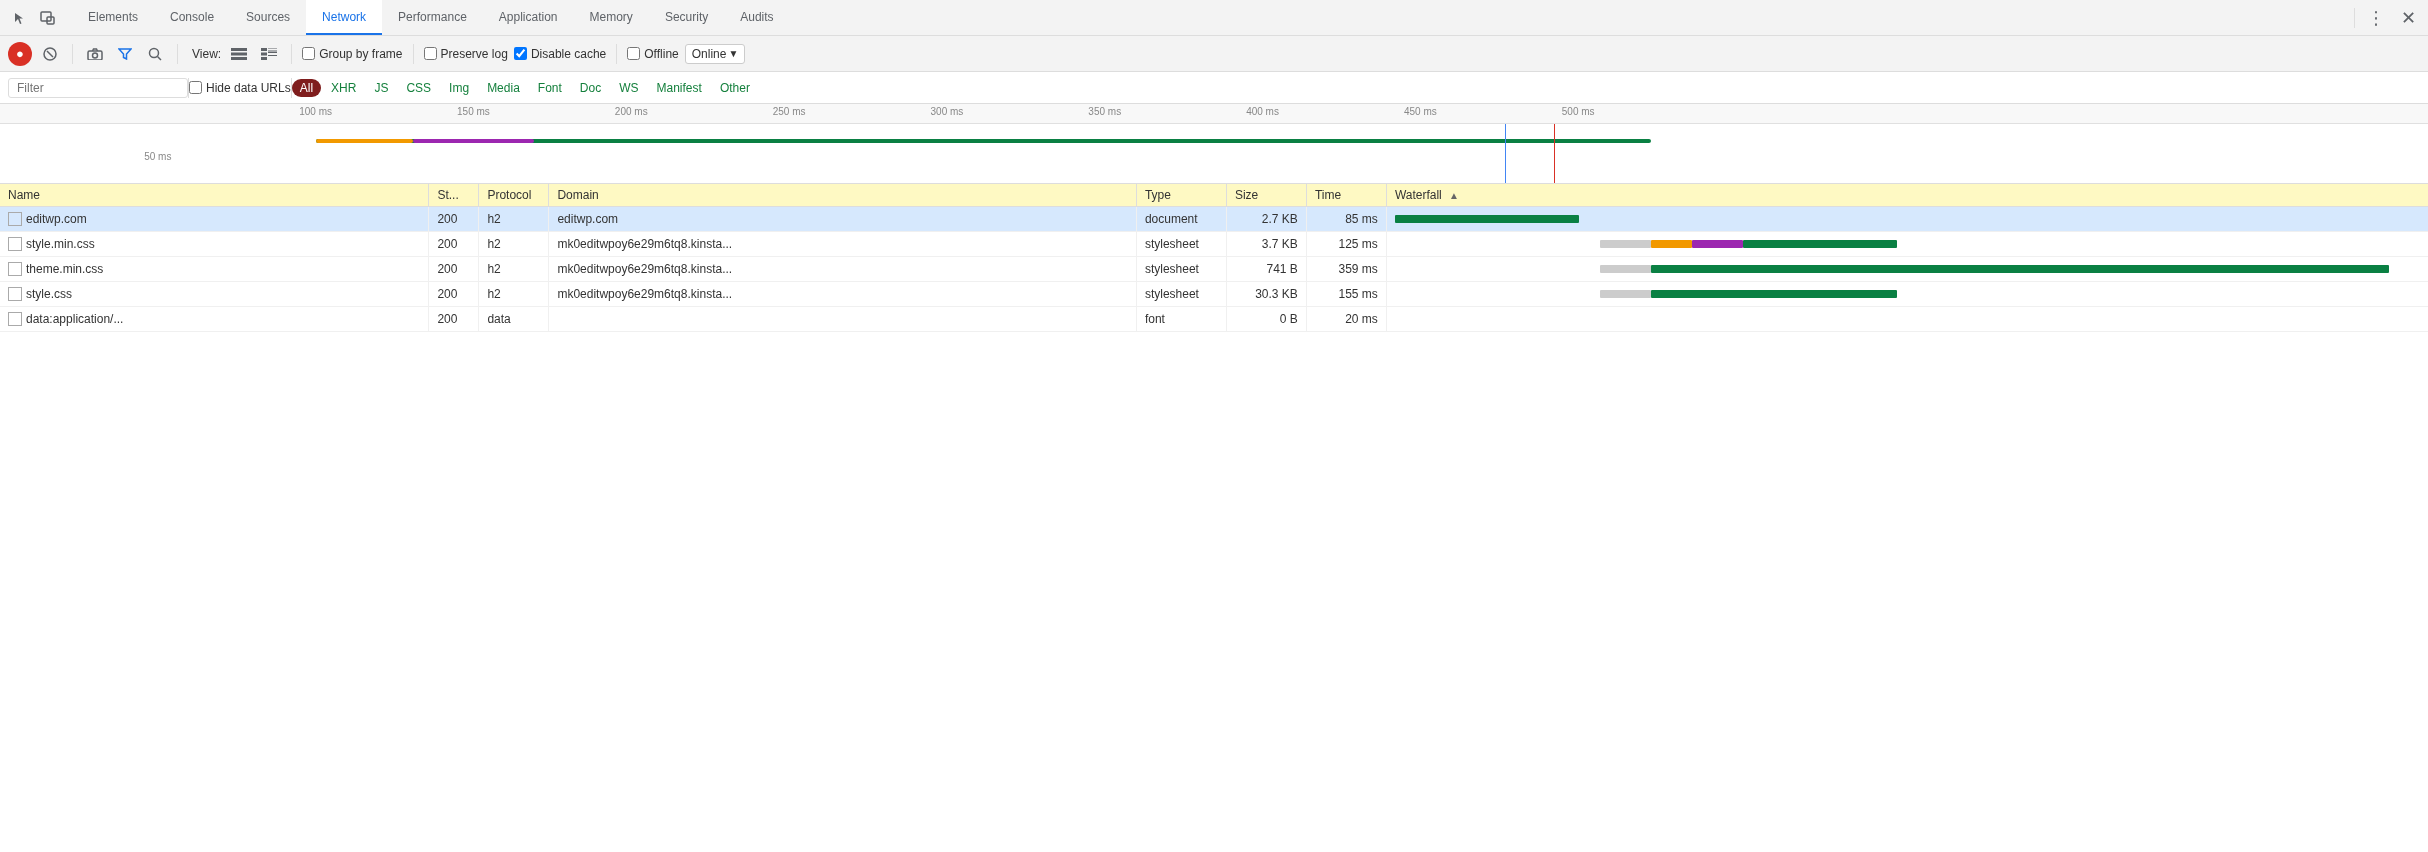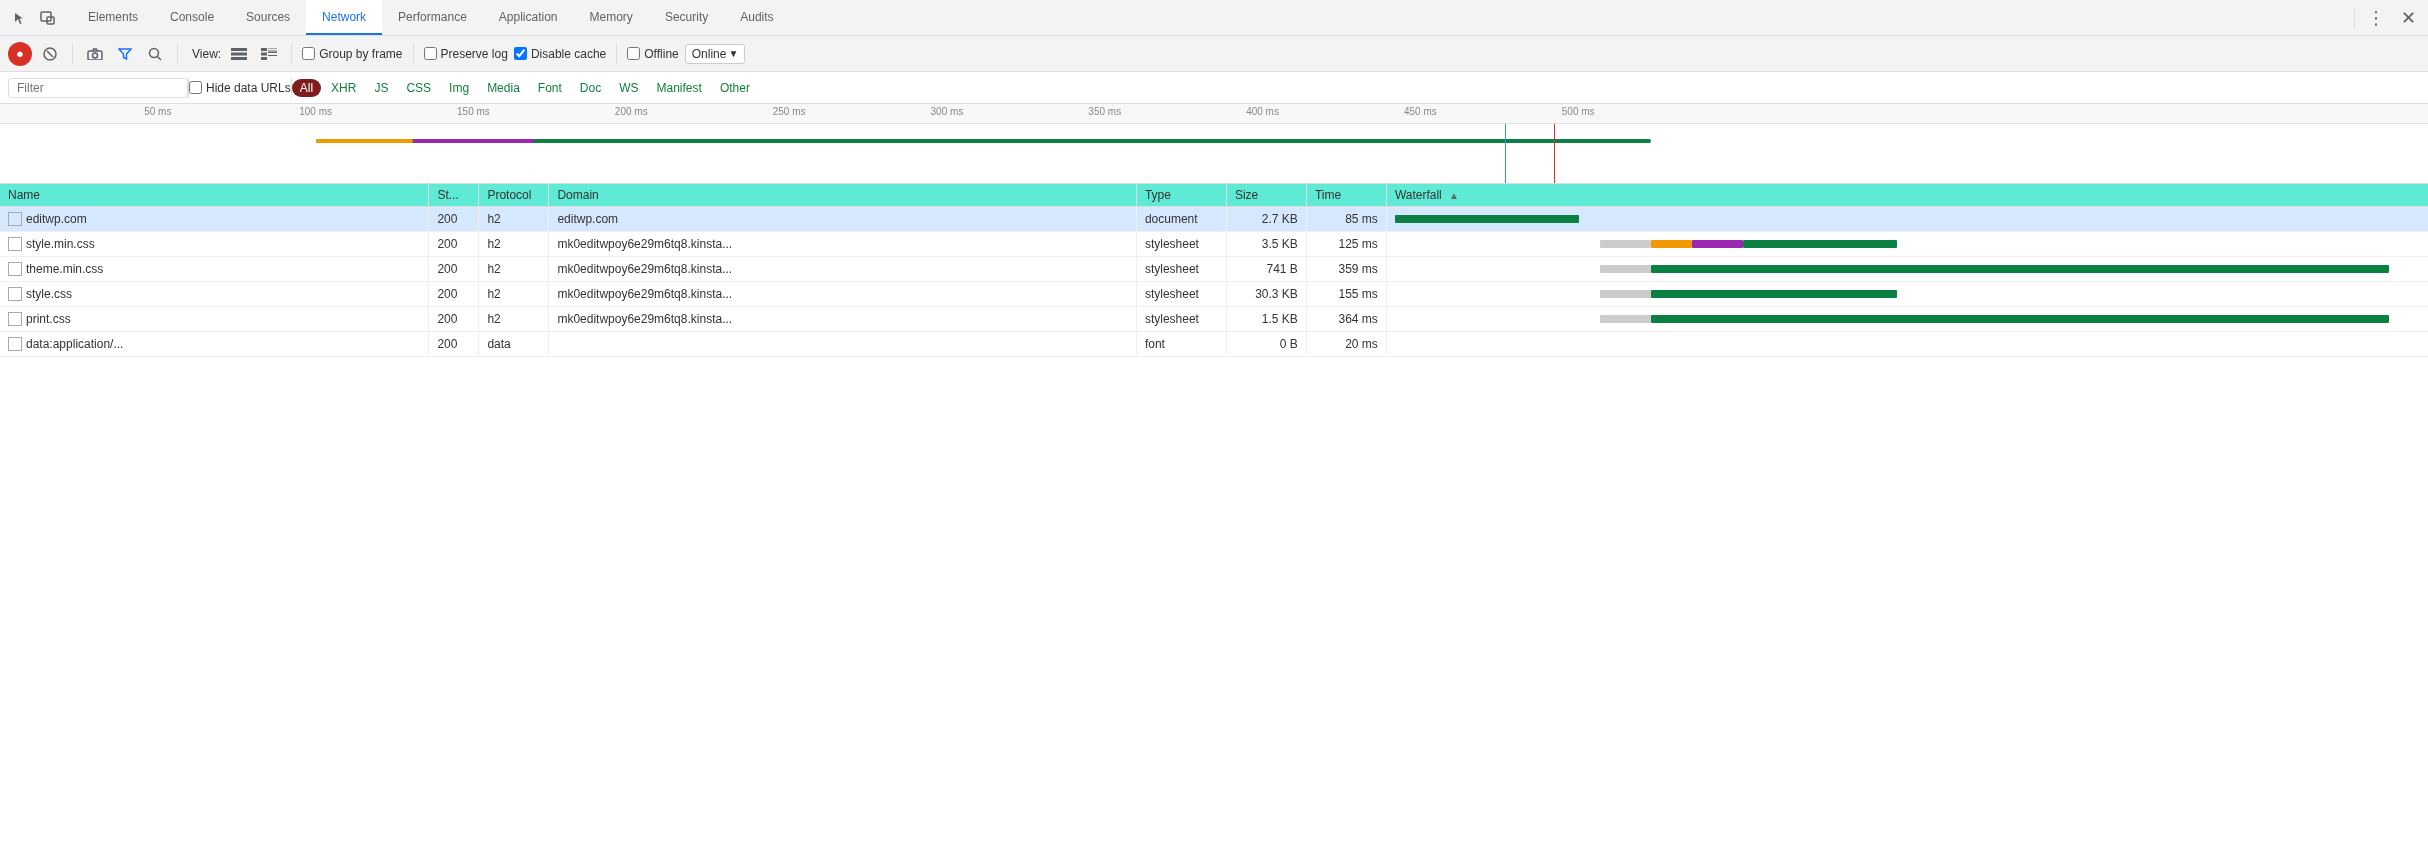--- a/index.html
+++ b/index.html
@@ -159,21 +159,21 @@
       background: #d93025;
     }
 
     
     .network-table {
       width: 100%;
       border-collapse: collapse;
       font-size: 12px;
     }
     .network-table thead th {
-      background: #5eead4;
+      background: #fef9c3;
       border-bottom: 1px solid #ddd;
       border-right: 1px solid #ddd;
       padding: 4px 8px;
       text-align: left;
       font-weight: 500;
       cursor: pointer;
       position: sticky;
       top: 0;
       white-space: nowrap;
     }
@@ -356,21 +356,21 @@
     <button class="filter-btn">Doc</button>
     <button class="filter-btn">WS</button>
     <button class="filter-btn">Manifest</button>
     <button class="filter-btn">Other</button>
   </div>
 </div>
 
 <div class="timeline-area">
 
   <div class="timeline-ruler" style="position:relative;width:100%;height:20px;">
-    <span class="ruler-tick" style="left:6.5%;">50 ms</span>
+    <span class="ruler-tick" style="left:6.5%;margin-top:45px;">50 ms</span>
     <span class="ruler-tick" style="left:13%;">100 ms</span>
     <span class="ruler-tick" style="left:19.5%;">150 ms</span>
     <span class="ruler-tick" style="left:26%;">200 ms</span>
     <span class="ruler-tick" style="left:32.5%;">250 ms</span>
     <span class="ruler-tick" style="left:39%;">300 ms</span>
     <span class="ruler-tick" style="left:45.5%;">350 ms</span>
     <span class="ruler-tick" style="left:52%;">400 ms</span>
     <span class="ruler-tick" style="left:58.5%;">450 ms</span>
     <span class="ruler-tick" style="left:65%;">500 ms</span>
   </div>
@@ -430,21 +430,21 @@
           <td>
             <div class="name-cell">
               <span class="file-icon"></span>
               <span>style.min.css</span>
             </div>
           </td>
           <td>200</td>
           <td>h2</td>
           <td style="max-width: 220px;">mk0editwpoy6e29m6tq8.kinsta...</td>
           <td>stylesheet</td>
-          <td style="text-align: right;">3.5 KB</td>
+          <td style="text-align: right;">3.7 KB</td>
           <td style="text-align: right;">125 ms</td>
           <td style="min-width: 340px; padding: 4px 8px;">
             <div style="position: relative; height: 16px; width: 100%;">
               <div style="position: absolute; height: 8px; top: 4px; left: 20%; width: 5%; background: rgb(204, 204, 204); border-radius: 1px;"></div>
               <div style="position: absolute; height: 8px; top: 4px; left: 25%; width: 4%; background: rgb(242, 153, 0); border-radius: 1px;"></div>
               <div style="position: absolute; height: 8px; top: 4px; left: 29%; width: 5%; background: rgb(156, 39, 176); border-radius: 1px;"></div>
               <div style="position: absolute; height: 8px; top: 4px; left: 34%; width: 15%; background: rgb(10, 128, 67); border-radius: 1px;"></div>
             </div>
           </td>
         </tr>
@@ -485,40 +485,20 @@
             <div style="position: relative; height: 16px; width: 100%;">
               <div style="position: absolute; height: 8px; top: 4px; left: 20%; width: 5%; background: rgb(204, 204, 204); border-radius: 1px;"></div>
               <div style="position: absolute; height: 8px; top: 4px; left: 25%; width: 24%; background: rgb(10, 128, 67); border-radius: 1px;"></div>
             </div>
           </td>
         </tr>
         <tr>
           <td>
             <div class="name-cell">
               <span class="file-icon"></span>
-              <span>print.css</span>
-            </div>
-          </td>
-          <td>200</td>
-          <td>h2</td>
-          <td style="max-width: 220px;">mk0editwpoy6e29m6tq8.kinsta...</td>
-          <td>stylesheet</td>
-          <td style="text-align: right;">1.5 KB</td>
-          <td style="text-align: right;">364 ms</td>
-          <td style="min-width: 340px; padding: 4px 8px;">
-            <div style="position: relative; height: 16px; width: 100%;">
-              <div style="position: absolute; height: 8px; top: 4px; left: 20%; width: 5%; background: rgb(204, 204, 204); border-radius: 1px;"></div>
-              <div style="position: absolute; height: 8px; top: 4px; left: 25%; width: 72%; background: rgb(10, 128, 67); border-radius: 1px;"></div>
-            </div>
-          </td>
-        </tr>
-        <tr>
-          <td>
-            <div class="name-cell">
-              <span class="file-icon"></span>
               <span>data:application/...</span>
             </div>
           </td>
           <td>200</td>
           <td>data</td>
           <td style="max-width: 220px;"></td>
           <td>font</td>
           <td style="text-align: right;">0 B</td>
           <td style="text-align: right;">20 ms</td>
           <td style="min-width: 340px; padding: 4px 8px;">

